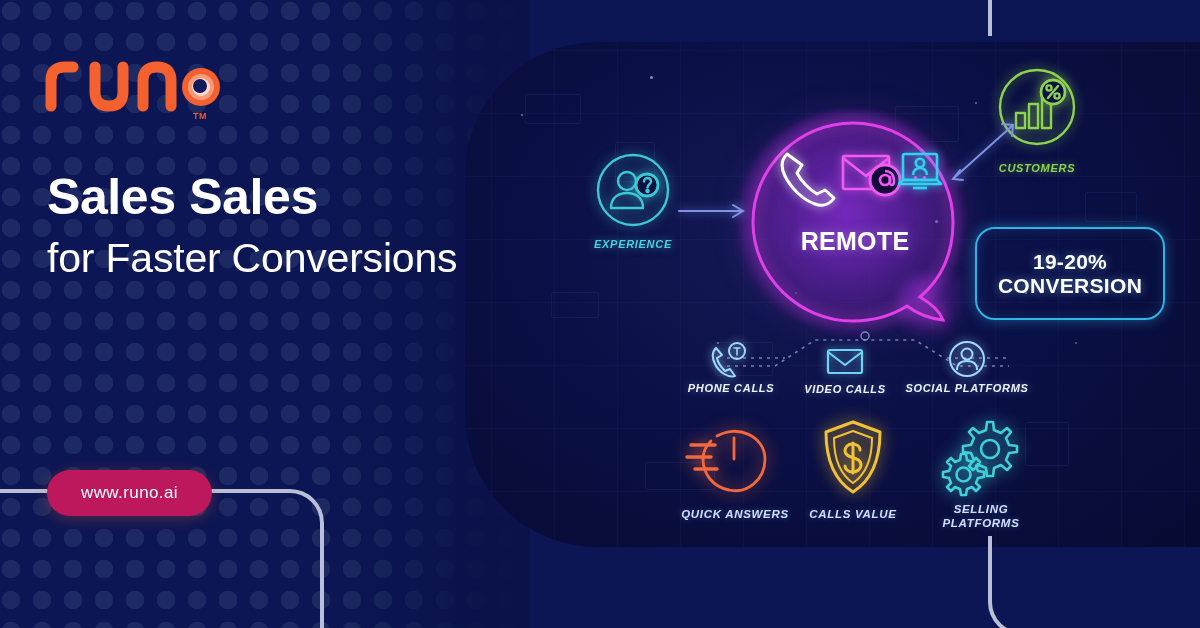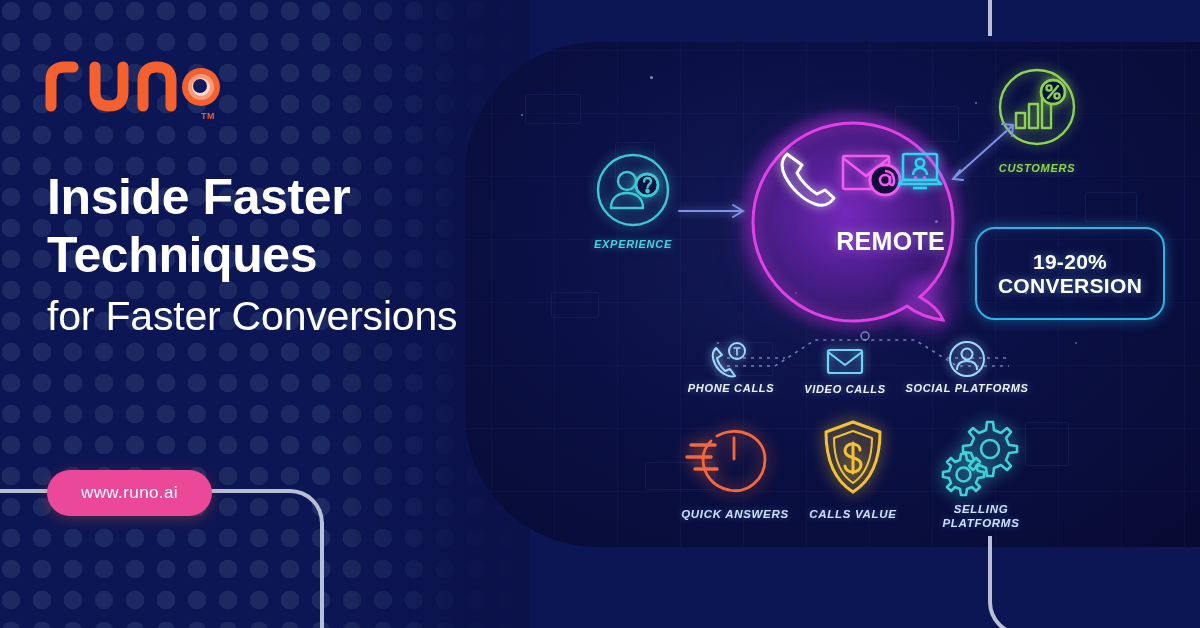--- a/index.html
+++ b/index.html
@@ -61,40 +61,40 @@
   .line-br {
     position:absolute; left:988px; top:536px; width:260px; height:100px;
     border-left:4px solid #b9bfd6; border-bottom:4px solid #b9bfd6;
     border-bottom-left-radius:34px;
   }
 
   
   .logo { position:absolute; left:43px; top:54px; width:200px; height:56px; }
   .logo svg { display:block; }
   .logo-tm {
-    position:absolute; left:158px; top:57px;
+    position:absolute; left:150px; top:57px;
     font-size:9px; font-weight:700; color:#f3592b; letter-spacing:.5px;
   }
 
   
   .headline { position:absolute; left:47px; top:168px; width:470px; }
   .h-bold {
     font-size:50px; font-weight:700; color:#ffffff;
     line-height:58px; letter-spacing:-.4px;
   }
   .h-light {
     font-size:41px; font-weight:400; color:#ffffff;
     line-height:56px; letter-spacing:-.2px; margin-top:4px;
   }
 
   
   .url-pill {
     position:absolute; left:47px; top:470px;
     padding:13px 34px; border-radius:26px;
-    background:#ec4899; color:#ffffff;
+    background:#be185d; color:#ffffff;
     font-size:17px; letter-spacing:.4px;
     box-shadow:0 3px 14px rgba(244,97,47,.28);
   }
 
   
   .illo { position:absolute; left:465px; top:42px; width:760px; height:505px; }
 
   
   .glow-blob {
     position:absolute; left:273px; top:69px; width:225px; height:222px;
@@ -110,21 +110,21 @@
   }
 
   
   .neon-ring {
     position:absolute; left:285px; top:78px; width:206px; height:205px;
   }
 
   
   .rs-text {
     position:absolute; left:300px; top:185px; width:180px;
-    text-align:right; color:#ffffff;
+    text-align:center; color:#ffffff;
     font-size:25px; font-weight:700; line-height:29px; letter-spacing:.3px;
     text-shadow:0 0 12px rgba(210,160,255,.55);
   }
 
   
   .nlabel {
     position:absolute; text-align:center;
     font-size:11px; font-weight:700; letter-spacing:.7px;font-style:italic;
   }
   .cyan  { color:#49d2dd; text-shadow:0 0 9px rgba(73,210,221,.55); }
@@ -179,22 +179,21 @@
       </g>
       <circle cx="158" cy="33" r="19" fill="#f4612f"></circle>
       <circle cx="158" cy="33" r="13" fill="#f79b7a"></circle>
       <circle cx="158" cy="33" r="9" fill="#ffd9cb"></circle>
       <circle cx="157" cy="32" r="7" fill="#121a5c"></circle>
     </svg>
     <span class="logo-tm">TM</span>
   </div>
 
   <div class="headline">
-    <div class="h-bold">Inside Faster</div>
-    <div class="h-bold">Techniques</div>
+    <div class="h-bold">Sales Sales</div>
     <div class="h-light">for Faster Conversions</div>
   </div>
 
   <div class="url-pill">www.runo.ai</div>
 
   <div class="illo">
 
     <div class="spark" style="left:56px;  top:72px;  width:2px; height:2px; opacity:.5;"></div>
     <div class="spark" style="left:185px; top:34px;  width:3px; height:3px; opacity:.6;"></div>
     <div class="spark" style="left:510px; top:60px;  width:2px; height:2px; opacity:.5;"></div>

